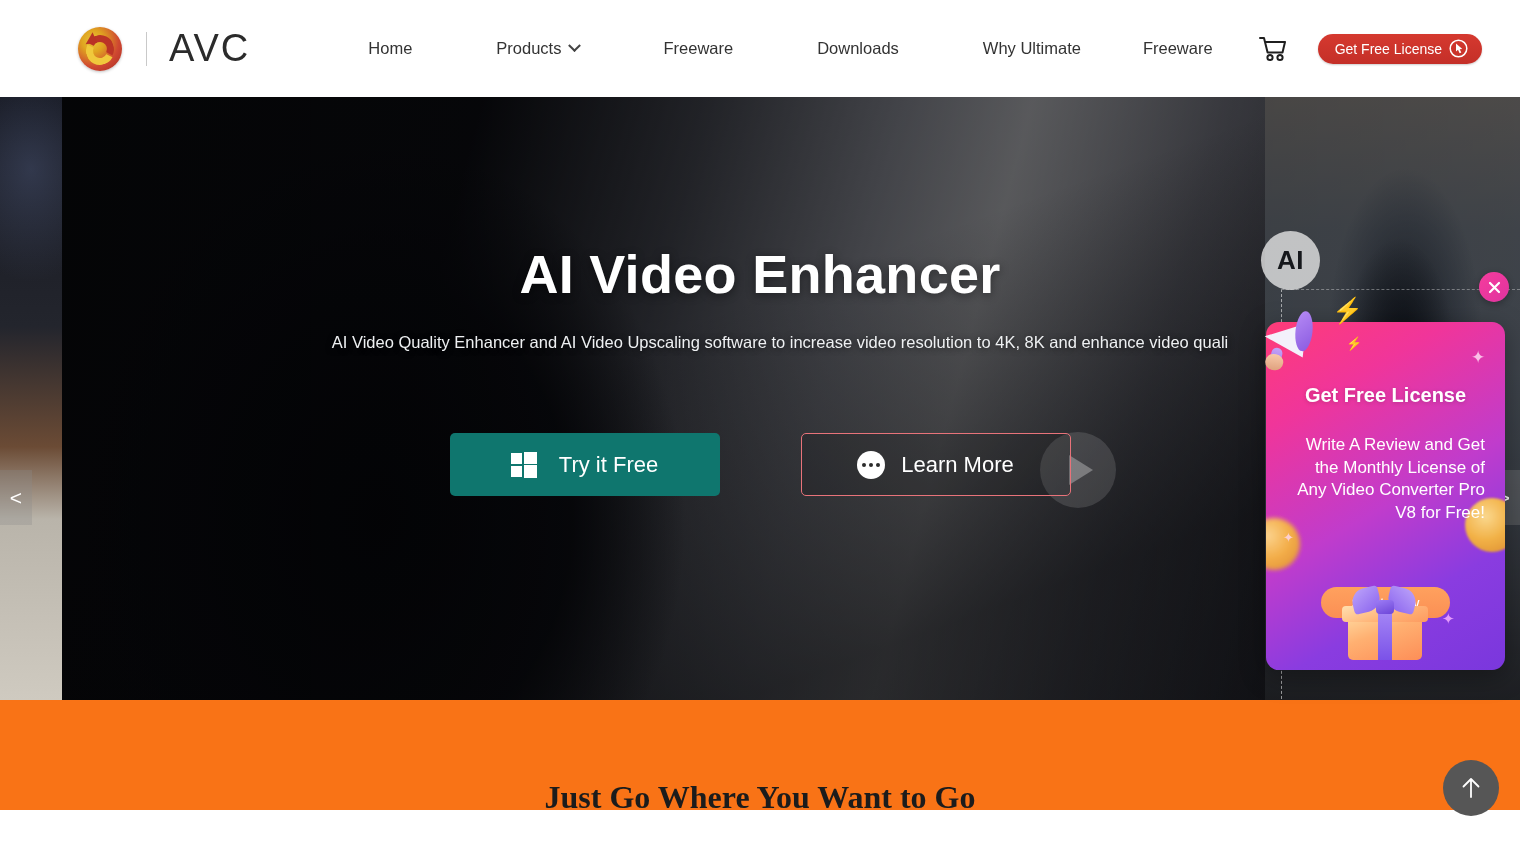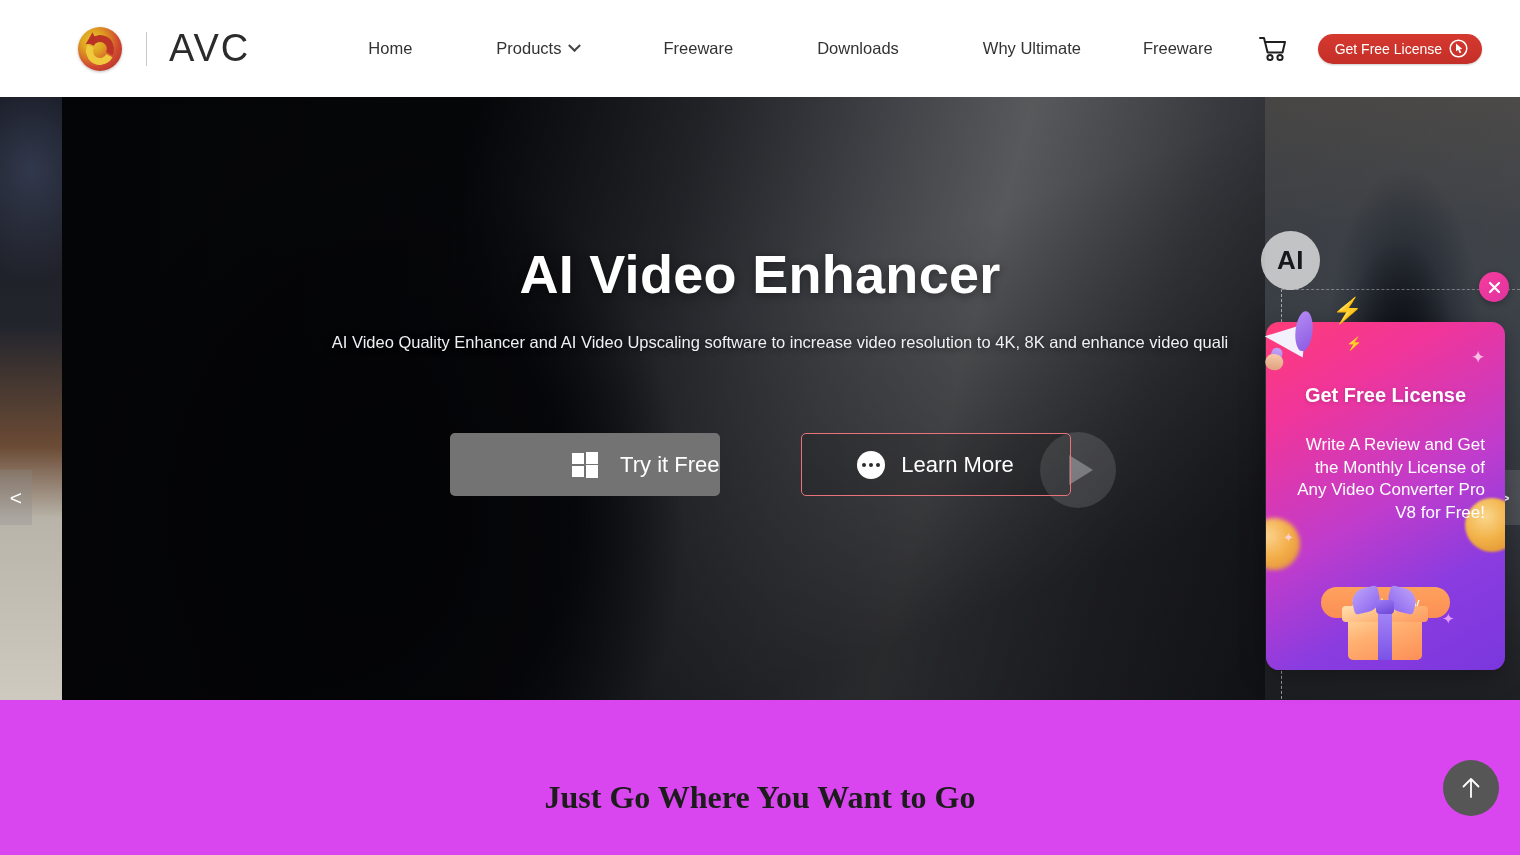--- a/index.html
+++ b/index.html
@@ -166,22 +166,22 @@
     white-space:nowrap;
     text-shadow:0 1px 6px rgba(0,0,0,.6);
     margin-left:40px;
   }
   .hero-btns {
     margin-top:81px; display:flex; align-items:center; gap:81px;
     pointer-events:auto;
   }
   .btn-try {
     width:270px; height:63px; border-radius:5px;
-    background:#737373;
-    display:flex; align-items:center; justify-content:flex-end; gap:22px;
+    background:#0f766e;
+    display:flex; align-items:center; justify-content:center; gap:22px;
     color:#fff; font-size:22px; cursor:pointer;
   }
   .win-ico {
     width:26px; height:26px; position:relative; flex:0 0 auto;
   }
   .win-ico span {
     position:absolute; background:#fff;
   }
   .btn-learn {
     width:270px; height:63px; border-radius:5px;
@@ -310,22 +310,22 @@
     border-radius:4px 14px 4px 14px; background:linear-gradient(210deg,#bda4fa,#8a63ee);
     transform:rotate(14deg);
   }
   .gift-knot {
     position:absolute; left:36px; top:16px; width:18px; height:14px; border-radius:4px;
     background:linear-gradient(160deg,#9d7df5,#6c45d8);
   }
 
   
   .section {
-    position:absolute; left:0; top:700px; width:1520px; height:155px;
-    background:#d946ef;
+    position:absolute; left:0; top:700px; width:1520px; height:110px;
+    background:#f97316;
   }
   .section-title {
     position:absolute; left:0; top:79px; width:1520px; text-align:center;
     font-family:"Liberation Serif", serif;
     font-size:32px; font-weight:bold; color:#1c1c1c;
   }
 
   .to-top {
     position:absolute; left:1443px; top:760px; width:56px; height:56px;
     border-radius:50%; background:#565656;

